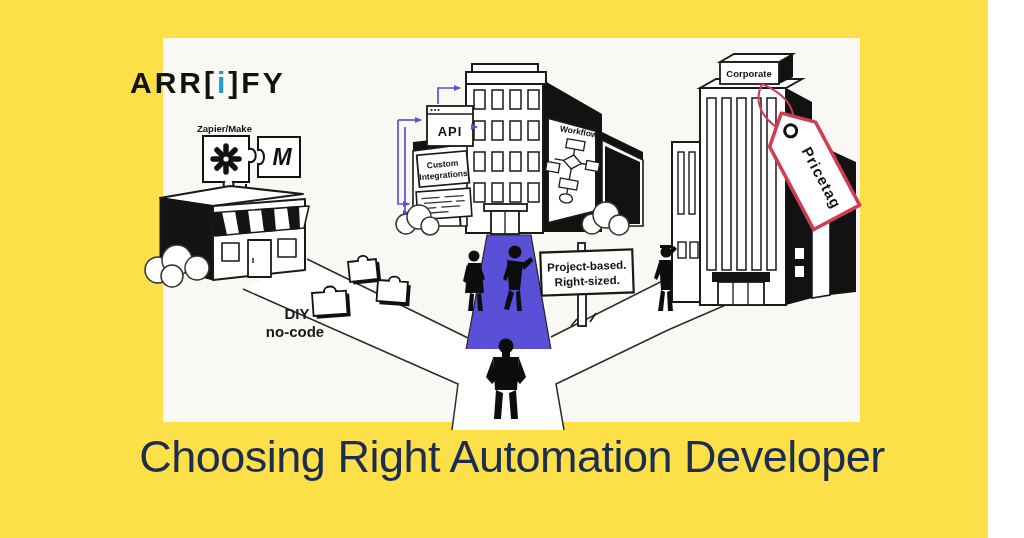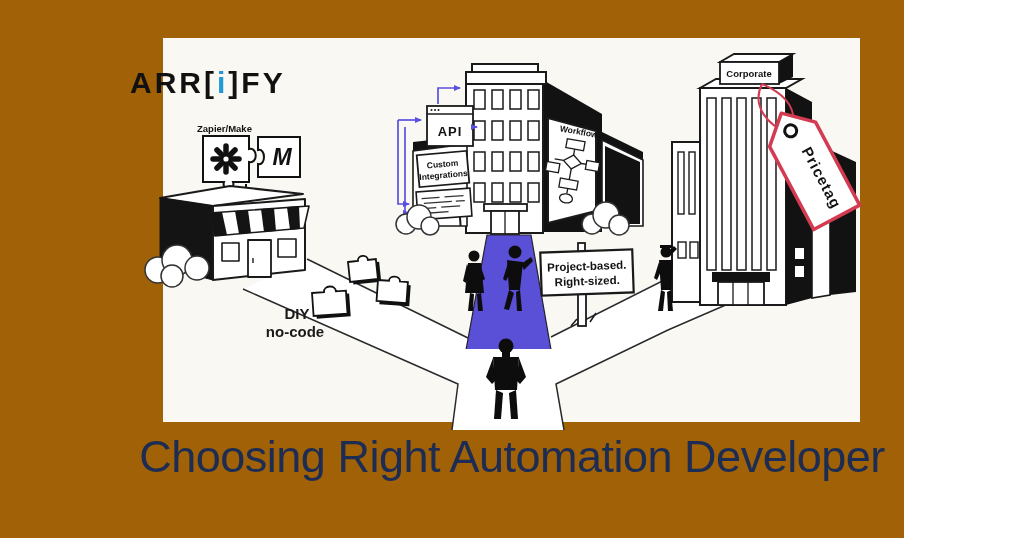--- a/index.html
+++ b/index.html
@@ -1,16 +1,16 @@
 <!DOCTYPE html>
 <html><head>
 <meta charset="utf-8">
 <style>
   html,body{margin:0;padding:0;background:#fff;}
-  .stage{position:relative;width:904px;height:538px;background:#a16207;overflow:hidden;
+  .stage{position:relative;width:988px;height:538px;background:#fde047;overflow:hidden;
          font-family:"Liberation Sans",sans-serif;}
   svg{display:block}
   text{font-family:"Liberation Sans",sans-serif;}
 </style>
 </head>
 <body>
 
 <div class="stage">
 <svg width="1024" height="538" viewBox="0 0 1024 538">
   <defs>

